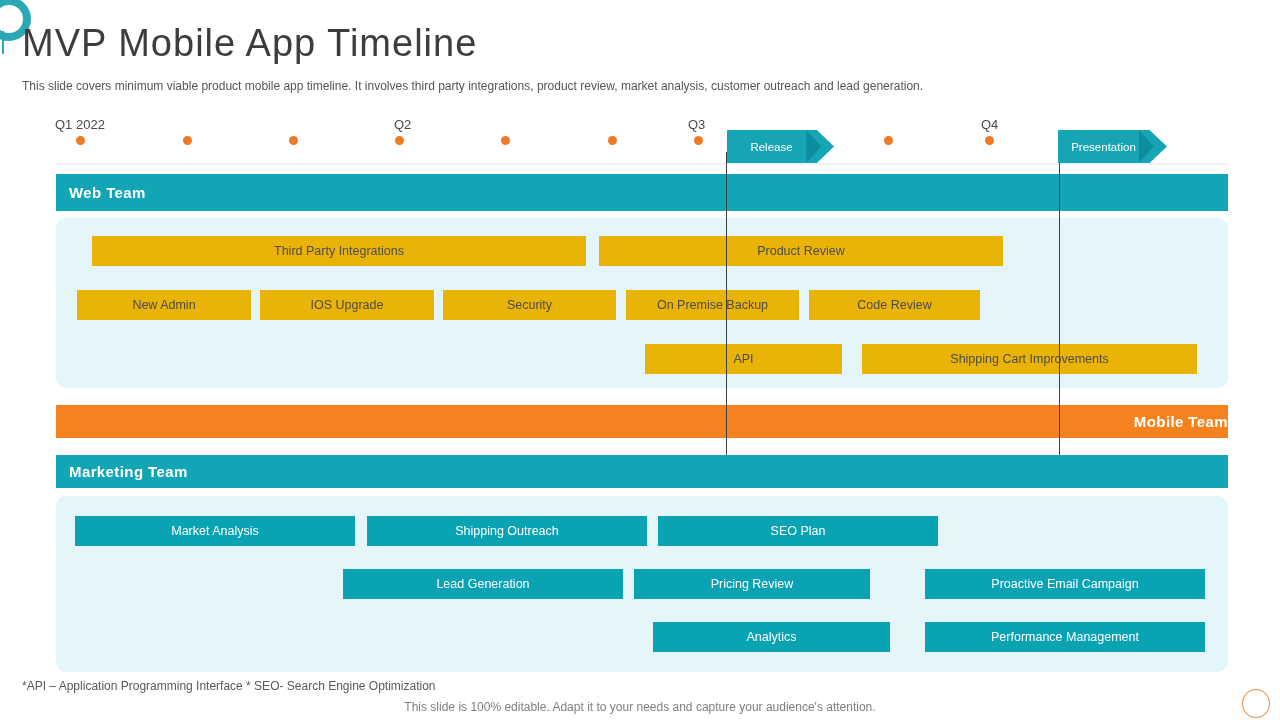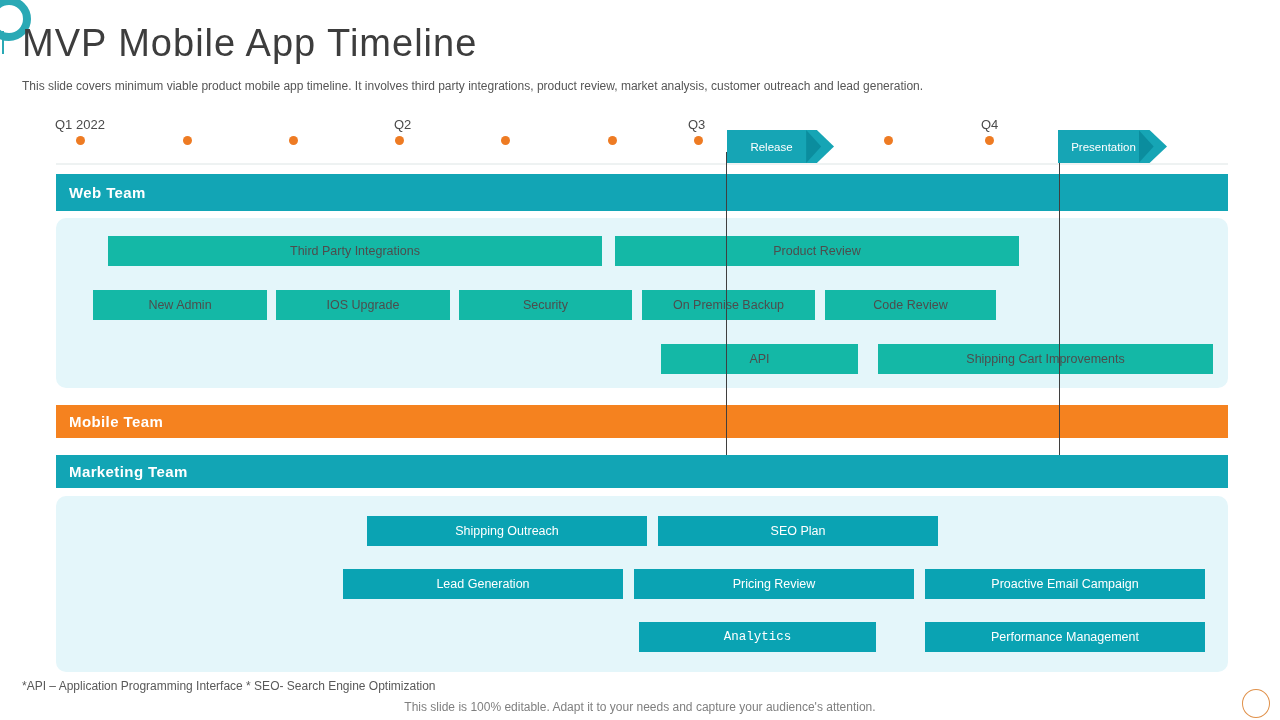--- a/index.html
+++ b/index.html
@@ -40,21 +40,21 @@
   }
   .teal-bg{background:#12a5b5;}
   .orange-bg{background:#f5821f;}
 
   .panel{position:absolute;left:56px;width:1172px;background:#e4f6fa;border-radius:10px;}
 
   .task{
     position:absolute;height:30px;display:flex;align-items:center;justify-content:center;
     font-size:12.5px;box-sizing:border-box;
   }
-  .task-light{background:#14b8a6;color:#4d4d4d;margin-left:16px;}
+  .task-light{background:#eab308;color:#4d4d4d;}
   .task-teal{background:#0aa3b3;color:#ffffff;}
 
   .footnote{position:absolute;left:22px;top:679px;font-size:12px;color:#595959;}
   .editable-note{position:absolute;left:0;top:700px;width:1280px;text-align:center;font-size:12px;color:#7f7f7f;}
   .footer-ring{position:absolute;left:1242px;top:689px;width:26px;height:27px;border:1.5px solid #e0914a;border-radius:50%;background:#fff;}
 </style>
 </head>
 <body>
 
 <div class="slide">
@@ -104,36 +104,37 @@
 
   <div class="task task-light" style="left:77px;top:290px;width:174px;">New Admin</div>
   <div class="task task-light" style="left:260px;top:290px;width:174px;">IOS Upgrade</div>
   <div class="task task-light" style="left:443px;top:290px;width:173px;">Security</div>
   <div class="task task-light" style="left:626px;top:290px;width:173px;">On Premise Backup</div>
   <div class="task task-light" style="left:809px;top:290px;width:171px;">Code Review</div>
 
   <div class="task task-light" style="left:645px;top:344px;width:197px;">API</div>
   <div class="task task-light" style="left:862px;top:344px;width:335px;">Shipping Cart Improvements</div>
 
-  <div class="team-bar orange-bg" style="top:405px;height:33px;">
+  <div class="team-bar orange-bg" style="top:405px;height:33px;justify-content:flex-end;">
     <span>Mobile Team</span>
   </div>
 
   <div class="team-bar teal-bg" style="top:455px;height:33px;">
     <span>Marketing Team</span>
   </div>
   <div class="panel" style="top:496px;height:176px;"></div>
 
+  <div class="task task-teal" style="left:75px;top:516px;width:280px;">Market Analysis</div>
   <div class="task task-teal" style="left:367px;top:516px;width:280px;">Shipping Outreach</div>
   <div class="task task-teal" style="left:658px;top:516px;width:280px;">SEO Plan</div>
 
   <div class="task task-teal" style="left:343px;top:569px;width:280px;">Lead Generation</div>
-  <div class="task task-teal" style="left:634px;top:569px;width:280px;">Pricing Review</div>
+  <div class="task task-teal" style="left:634px;top:569px;width:236px;">Pricing Review</div>
   <div class="task task-teal" style="left:925px;top:569px;width:280px;">Proactive Email Campaign</div>
 
-  <div class="task task-teal" style="left:639px;top:622px;width:237px;font-family:Liberation Mono, monospace;">Analytics</div>
+  <div class="task task-teal" style="left:653px;top:622px;width:237px;">Analytics</div>
   <div class="task task-teal" style="left:925px;top:622px;width:280px;">Performance Management</div>
 
   <div class="footnote">*API – Application Programming Interface * SEO- Search Engine Optimization</div>
   <div class="editable-note">This slide is 100% editable. Adapt it to your needs and capture your audience's attention.</div>
   <div class="footer-ring"></div>
 
 </div>
 
 </body></html>

